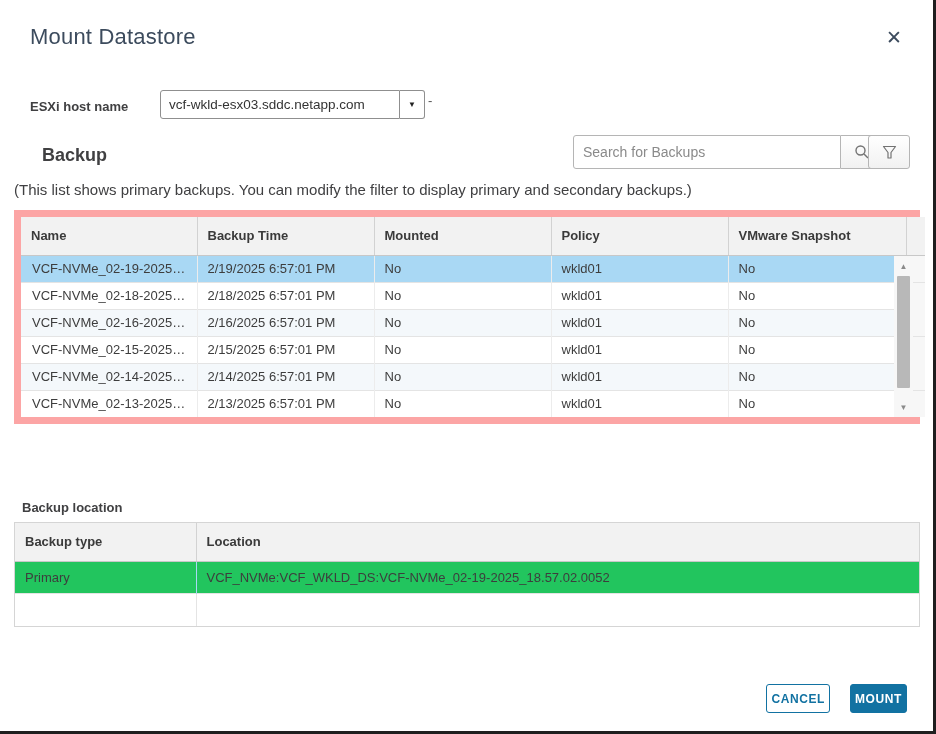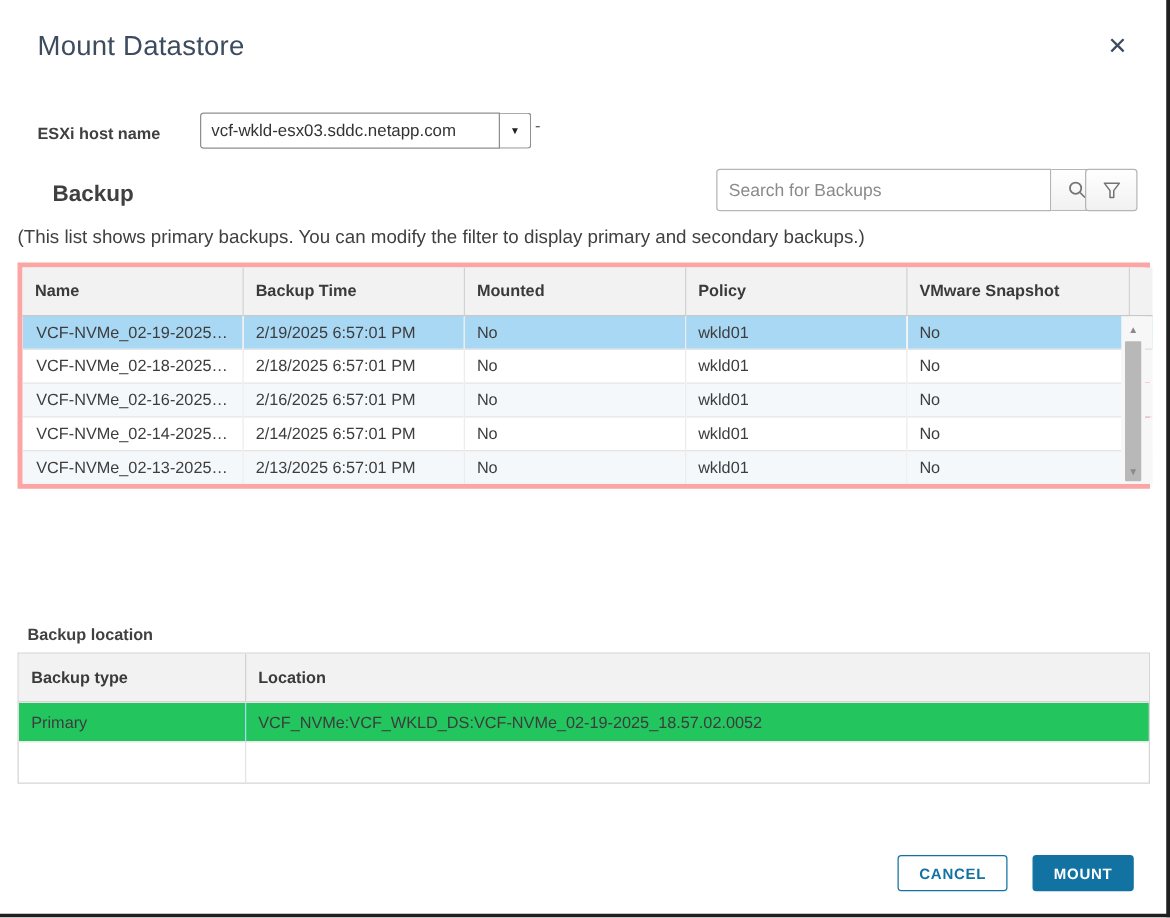--- a/index.html
+++ b/index.html
@@ -33,21 +33,21 @@
     font-family:"Liberation Sans", sans-serif; color:#333; outline:none; }
   .search-input::placeholder { color:#8a8a8a; }
   .icon-btn { width:42px; height:34px; border:1px solid #b5b5b5; background:linear-gradient(#ffffff,#f1f1f1);
     display:flex; align-items:center; justify-content:center; cursor:pointer; }
   .search-btn { border-left:none; border-radius:0 3px 3px 0; }
   .filter-btn { position:absolute; left:868px; top:135px; border-radius:3px; }
 
   .note { position:absolute; left:14px; top:181px; font-size:15px; color:#404042; }
 
   
-  .grid1 { position:absolute; left:14px; top:210px; width:906px; border:4px solid #fca5a5; background:#fff; }
+  .grid1 { position:absolute; left:14px; top:210px; width:906px; border:7px solid #fca5a5; background:#fff; }
   table { border-collapse:collapse; table-layout:fixed; width:100%; font-size:13px; }
   th { background:#f2f2f2; font-weight:bold; text-align:left; padding:0 10px; height:38px; color:#3a3a3a;
     border-bottom:1px solid #c8c8c8; border-left:1px solid #d2d2d2; }
   th:first-child { border-left:none; }
   .grid1 td { height:27px; padding:0 10px; border-top:1px solid #e4e4e4; border-left:1px solid #ececec;
     white-space:nowrap; overflow:hidden; text-overflow:ellipsis; color:#3d3d3d; }
   .grid1 td:first-child { border-left:none;padding-left:11px; }
   .grid1 tbody tr:nth-child(odd) { background:#f4f8fb; }
   .grid1 tbody tr.selected { background:#a9d8f4; }
   .grid1 tbody tr.selected td { border-top:1px solid #9fc6dd; }
@@ -70,21 +70,21 @@
   .grid2 td { height:32px; padding:0 10px; border-top:1px solid #e4e4e4; border-left:1px solid #e4e4e4;
     white-space:nowrap; overflow:hidden; color:#3d3d3d; }
   .grid2 td:first-child { border-left:none; }
   .grid2 tr.selected { background:#22c55e; }
   .grid2 tr.selected td { border-top:1px solid #9fc6dd; border-left-color:#a9d8f4; }
   .grid2 tr.emptyrow td { height:33px; }
 
   
   .footer { position:absolute; right:26px; top:684px; display:flex; gap:20px; }
   .btn { height:29px; border-radius:3px; font-family:"Liberation Sans", sans-serif; font-size:12px; font-weight:bold;
-    letter-spacing:.6px; padding:0 16px; cursor:pointer; }
+    letter-spacing:.6px; padding:0 4px; cursor:pointer; }
   .btn-cancel { background:#fff; border:1px solid #1272a2; color:#1272a2; }
   .btn-mount { background:#1272a2; border:1px solid #1272a2; color:#fff; }
 
   svg { display:block; }
 </style>
 </head>
 <body>
 
 <div class="dialog">
 
@@ -162,20 +162,28 @@
         </tr>
         <tr>
           <td>VCF-NVMe_02-16-2025_...</td>
           <td>2/16/2025 6:57:01 PM</td>
           <td>No</td>
           <td>wkld01</td>
           <td>No</td>
           <td class="sbcol"></td>
         </tr>
         <tr>
+          <td>VCF-NVMe_02-15-2025_...</td>
+          <td>2/15/2025 6:57:01 PM</td>
+          <td>No</td>
+          <td>wkld01</td>
+          <td>No</td>
+          <td class="sbcol"></td>
+        </tr>
+        <tr>
           <td>VCF-NVMe_02-14-2025_...</td>
           <td>2/14/2025 6:57:01 PM</td>
           <td>No</td>
           <td>wkld01</td>
           <td>No</td>
           <td class="sbcol"></td>
         </tr>
         <tr>
           <td>VCF-NVMe_02-13-2025_...</td>
           <td>2/13/2025 6:57:01 PM</td>

